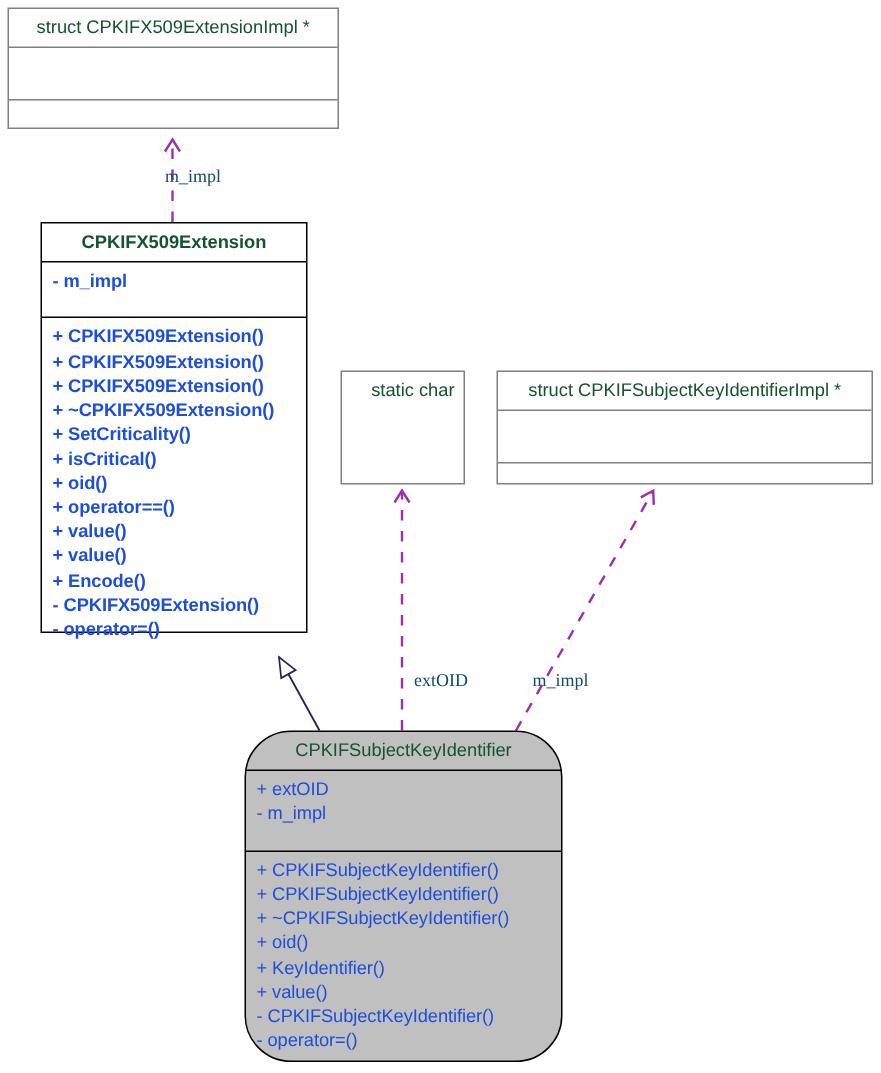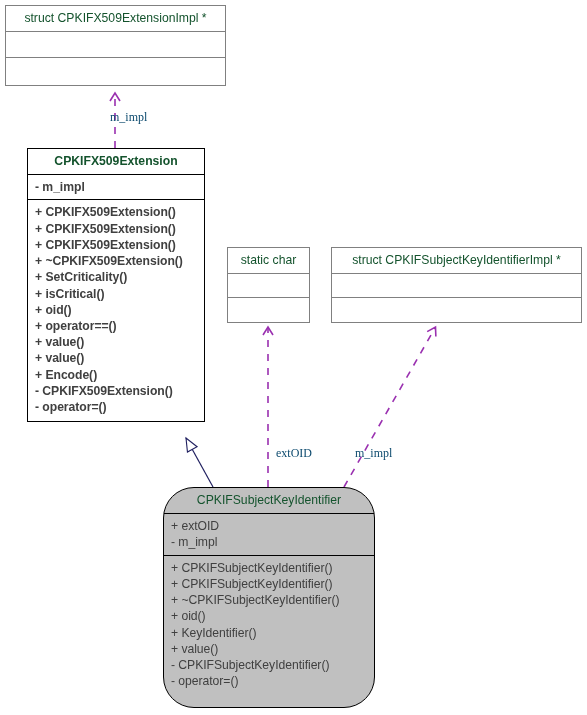--- a/index.html
+++ b/index.html
@@ -54,23 +54,23 @@
     border-top: 1px solid #808080;
     height: 0;
     font-size: 0;
     line-height: 0;
   }
   .uml-node.solid > .node-sep,
   .uml-node.filled > .node-sep {
     border-top-color: #000000;
   }
   .node-compartment {
-    padding: 4px 6px 4px 7px;
+    padding: 4px 6px 16px 7px;
     font-size: 12.2px;
-    color: #404040;
+    color: #1d4ed8;
     line-height: 1.33;
   }
   .node-compartment.empty {
     min-height: 14px;
   }
   .member {
     white-space: nowrap;
     letter-spacing: -0.05px;
   }
   .edge-label {
@@ -143,21 +143,21 @@
       <div class="member">+ oid()</div>
       <div class="member">+ operator==()</div>
       <div class="member">+ value()</div>
       <div class="member">+ value()</div>
       <div class="member">+ Encode()</div>
       <div class="member">- CPKIFX509Extension()</div>
       <div class="member">- operator=()</div>
     </div>
   </div>
 
-  <div class="uml-node" style="left:227px; top:247px; width:83px; height:76px;">
+  <div class="uml-node" style="left:227px; top:247px; width:83px; height:76px;align-items:flex-end;">
     <div class="node-title">static char</div>
     <div class="node-sep"></div>
     <div class="node-compartment empty" style="height:20px;"></div>
     <div class="node-sep"></div>
     <div class="node-compartment empty" style="height:22px;"></div>
   </div>
 
   <div class="uml-node" style="left:331px; top:247px; width:251px; height:76px;">
     <div class="node-title">struct CPKIFSubjectKeyIdentifierImpl *</div>
     <div class="node-sep"></div>

